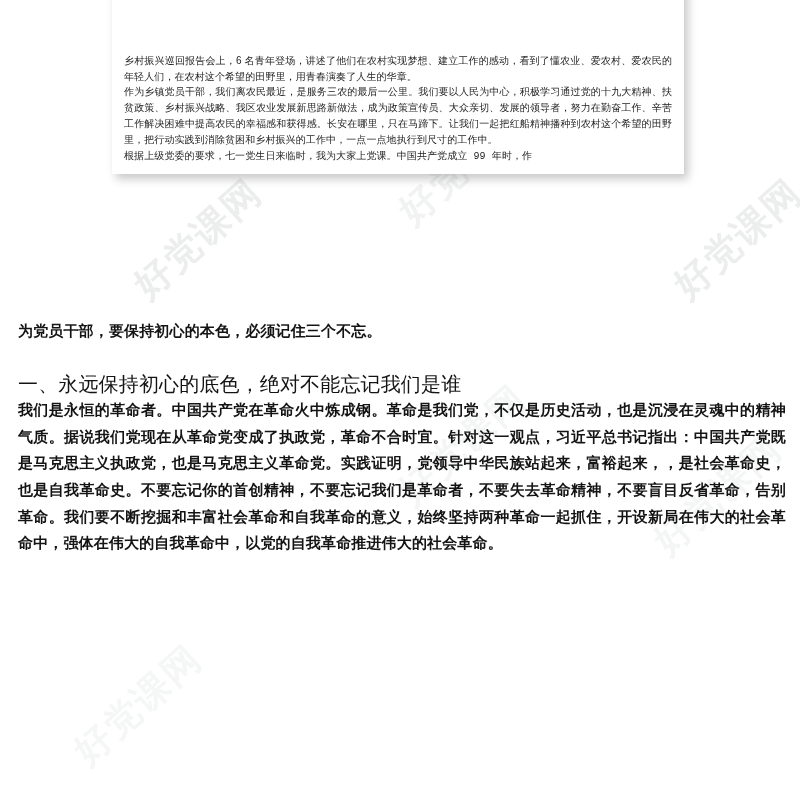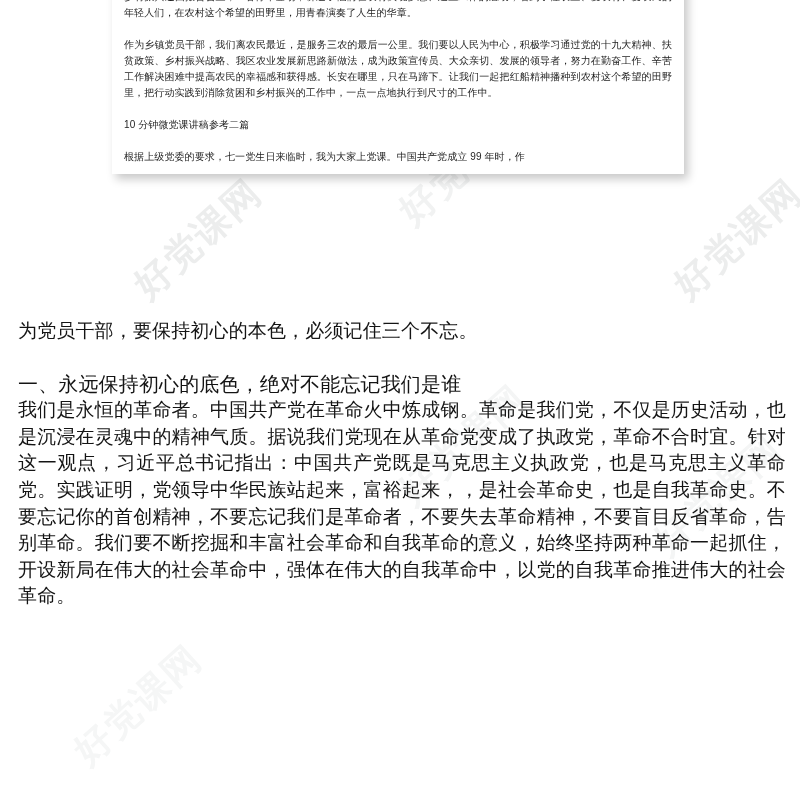--- a/index.html
+++ b/index.html
@@ -108,38 +108,39 @@
     margin: 0;
     font-size: 10px;
     line-height: 16px;
     color: #1d1d1d;
     text-align: justify;
     text-justify: inter-ideograph;
     letter-spacing: 0.1px;
     font-family: "Liberation Sans", "DejaVu Sans", sans-serif;
   }
   #excerpt-card p + p {
-    margin-top: 16px;
+    margin-top: 0px;
+    font-family: Liberation Mono, monospace;
   }
 
   
   #article {
     position: absolute;
     left: 18px;
     top: 318px;
     width: 768px;
     z-index: 8;
   }
   #article p,
   #article h2 {
     margin: 0;
     color: #141414;
     font-family: "Liberation Sans", "DejaVu Sans", sans-serif;
-    font-weight: 400;
-    font-size: 19px;
+    font-weight: 700;
+    font-size: 15px;
     line-height: 26.6px;
     text-align: justify;
     text-justify: inter-ideograph;
     letter-spacing: 0.15px;
   }
   #article h2 {
     font-size: 20px;
     font-weight: 400;
   }
   .gap-para {
@@ -157,21 +158,20 @@
     <span class="watermark wm-b">好党课网</span>
     <span class="watermark wm-d">好党课网</span>
     <span class="watermark wm-e">好党课网</span>
     <span class="watermark wm-f">好党课网</span>
   </div>
 
   <div id="excerpt-card">
     <div class="card-inner">
       <p>乡村振兴巡回报告会上，6 名青年登场，讲述了他们在农村实现梦想、建立工作的感动，看到了懂农业、爱农村、爱农民的年轻人们，在农村这个希望的田野里，用青春演奏了人生的华章。</p>
       <p>作为乡镇党员干部，我们离农民最近，是服务三农的最后一公里。我们要以人民为中心，积极学习通过党的十九大精神、扶贫政策、乡村振兴战略、我区农业发展新思路新做法，成为政策宣传员、大众亲切、发展的领导者，努力在勤奋工作、辛苦工作解决困难中提高农民的幸福感和获得感。长安在哪里，只在马蹄下。让我们一起把红船精神播种到农村这个希望的田野里，把行动实践到消除贫困和乡村振兴的工作中，一点一点地执行到尺寸的工作中。</p>
-      <p>10 分钟微党课讲稿参考二篇</p>
       <p>根据上级党委的要求，七一党生日来临时，我为大家上党课。中国共产党成立 99 年时，作</p>
     </div>
   </div>
 
   <div id="article">
     <p class="gap-para">为党员干部，要保持初心的本色，必须记住三个不忘。</p>
     <h2>一、永远保持初心的底色，绝对不能忘记我们是谁</h2>
     <p>我们是永恒的革命者。中国共产党在革命火中炼成钢。革命是我们党，不仅是历史活动，也是沉浸在灵魂中的精神气质。据说我们党现在从革命党变成了执政党，革命不合时宜。针对这一观点，习近平总书记指出：中国共产党既是马克思主义执政党，也是马克思主义革命党。实践证明，党领导中华民族站起来，富裕起来，，是社会革命史，也是自我革命史。不要忘记你的首创精神，不要忘记我们是革命者，不要失去革命精神，不要盲目反省革命，告别革命。我们要不断挖掘和丰富社会革命和自我革命的意义，始终坚持两种革命一起抓住，开设新局在伟大的社会革命中，强体在伟大的自我革命中，以党的自我革命推进伟大的社会革命。</p>
   </div>
 

